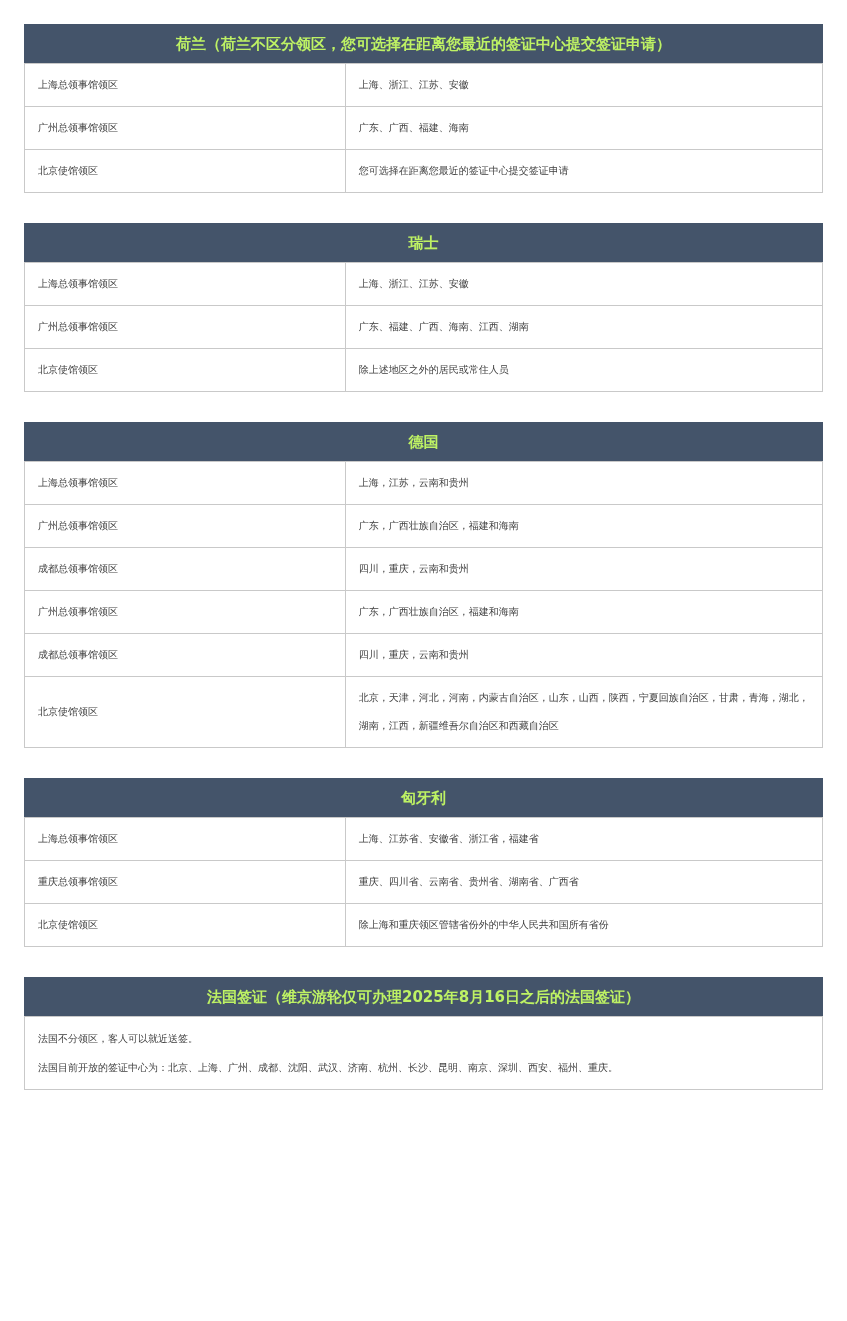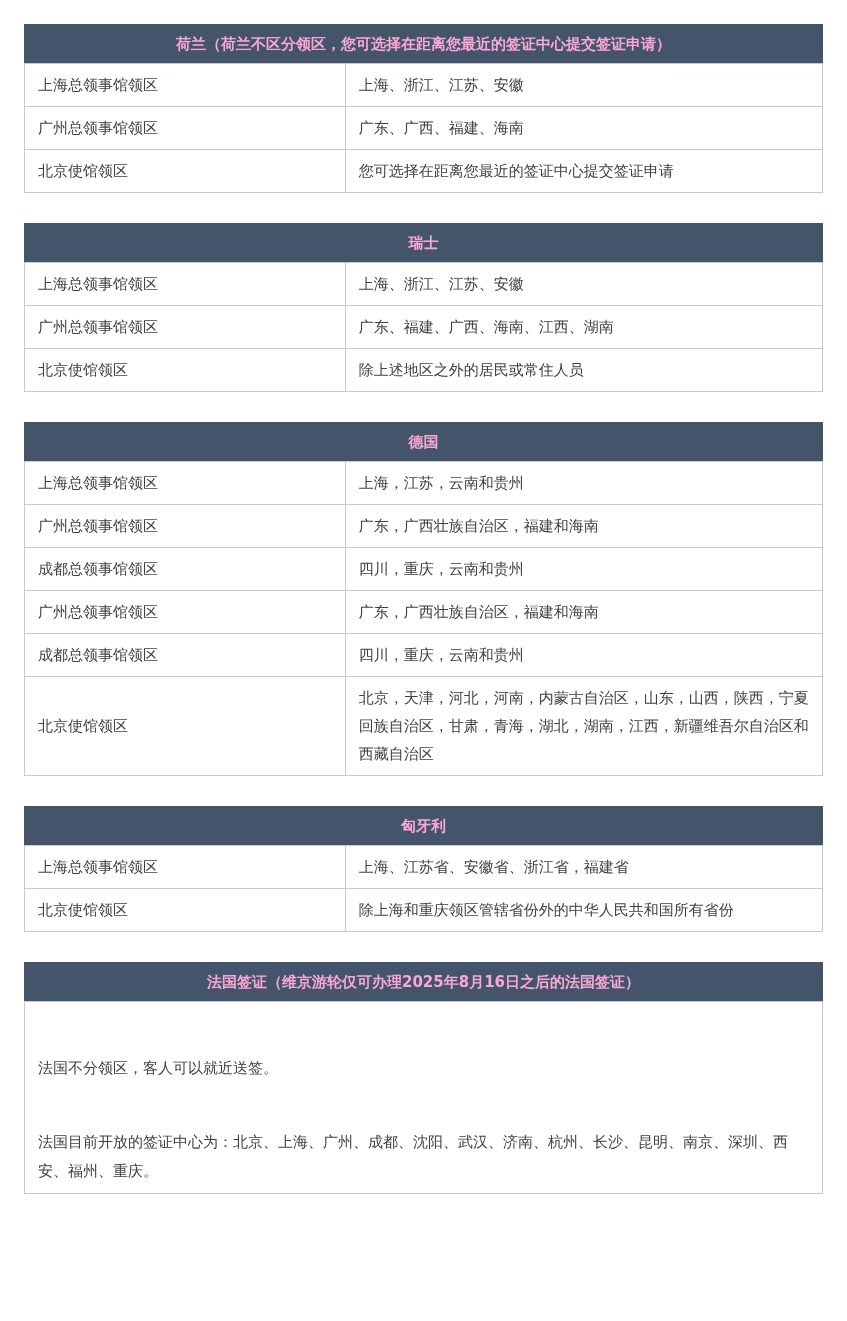--- a/index.html
+++ b/index.html
@@ -15,41 +15,41 @@
   }
   table.vtab {
     width: 100%;
     border-collapse: collapse;
     table-layout: fixed;
     margin: 0 0 30px 0;
   }
   table.vtab:last-child { margin-bottom: 12px; }
   th.tab-title {
     background: #44546A;
-    color: #f9a8d4;
+    color: #bef264;
     font-size: 15px;
     font-weight: bold;
     text-align: center;
     line-height: 20px;
     padding: 9px 2px;
     border: 1px solid #44546A;
     border-bottom: 1px solid #c9c9c9;
   }
   td.cell {
     border: 1px solid #c9c9c9;
-    font-size: 15px;
+    font-size: 10px;
     color: #404040;
     padding: 7px 13px;
     line-height: 28px;
     vertical-align: middle;
     background: #ffffff;
     word-break: break-all;
   }
   col.region-col { width: 40.2%; }
-  .para { line-height: 29px; margin-top: 45px; }
+  .para { line-height: 29px; }
 </style>
 </head>
 <body>
 
 <div class="page">
 
   <table class="vtab">
     <colgroup>
         <col class="region-col">
         <col>
@@ -149,20 +149,24 @@
       <tr>
         <th class="tab-title" colspan="2">匈牙利</th>
       </tr>
     </thead>
     <tbody>
       <tr>
         <td class="cell">上海总领事馆领区</td>
         <td class="cell">上海、江苏省、安徽省、浙江省，福建省</td>
       </tr>
       <tr>
+        <td class="cell">重庆总领事馆领区</td>
+        <td class="cell">重庆、四川省、云南省、贵州省、湖南省、广西省</td>
+      </tr>
+      <tr>
         <td class="cell">北京使馆领区</td>
         <td class="cell">除上海和重庆领区管辖省份外的中华人民共和国所有省份</td>
       </tr>
     </tbody>
   </table>
 
   <table class="vtab">
     <colgroup>
         <col class="region-col">
         <col>

